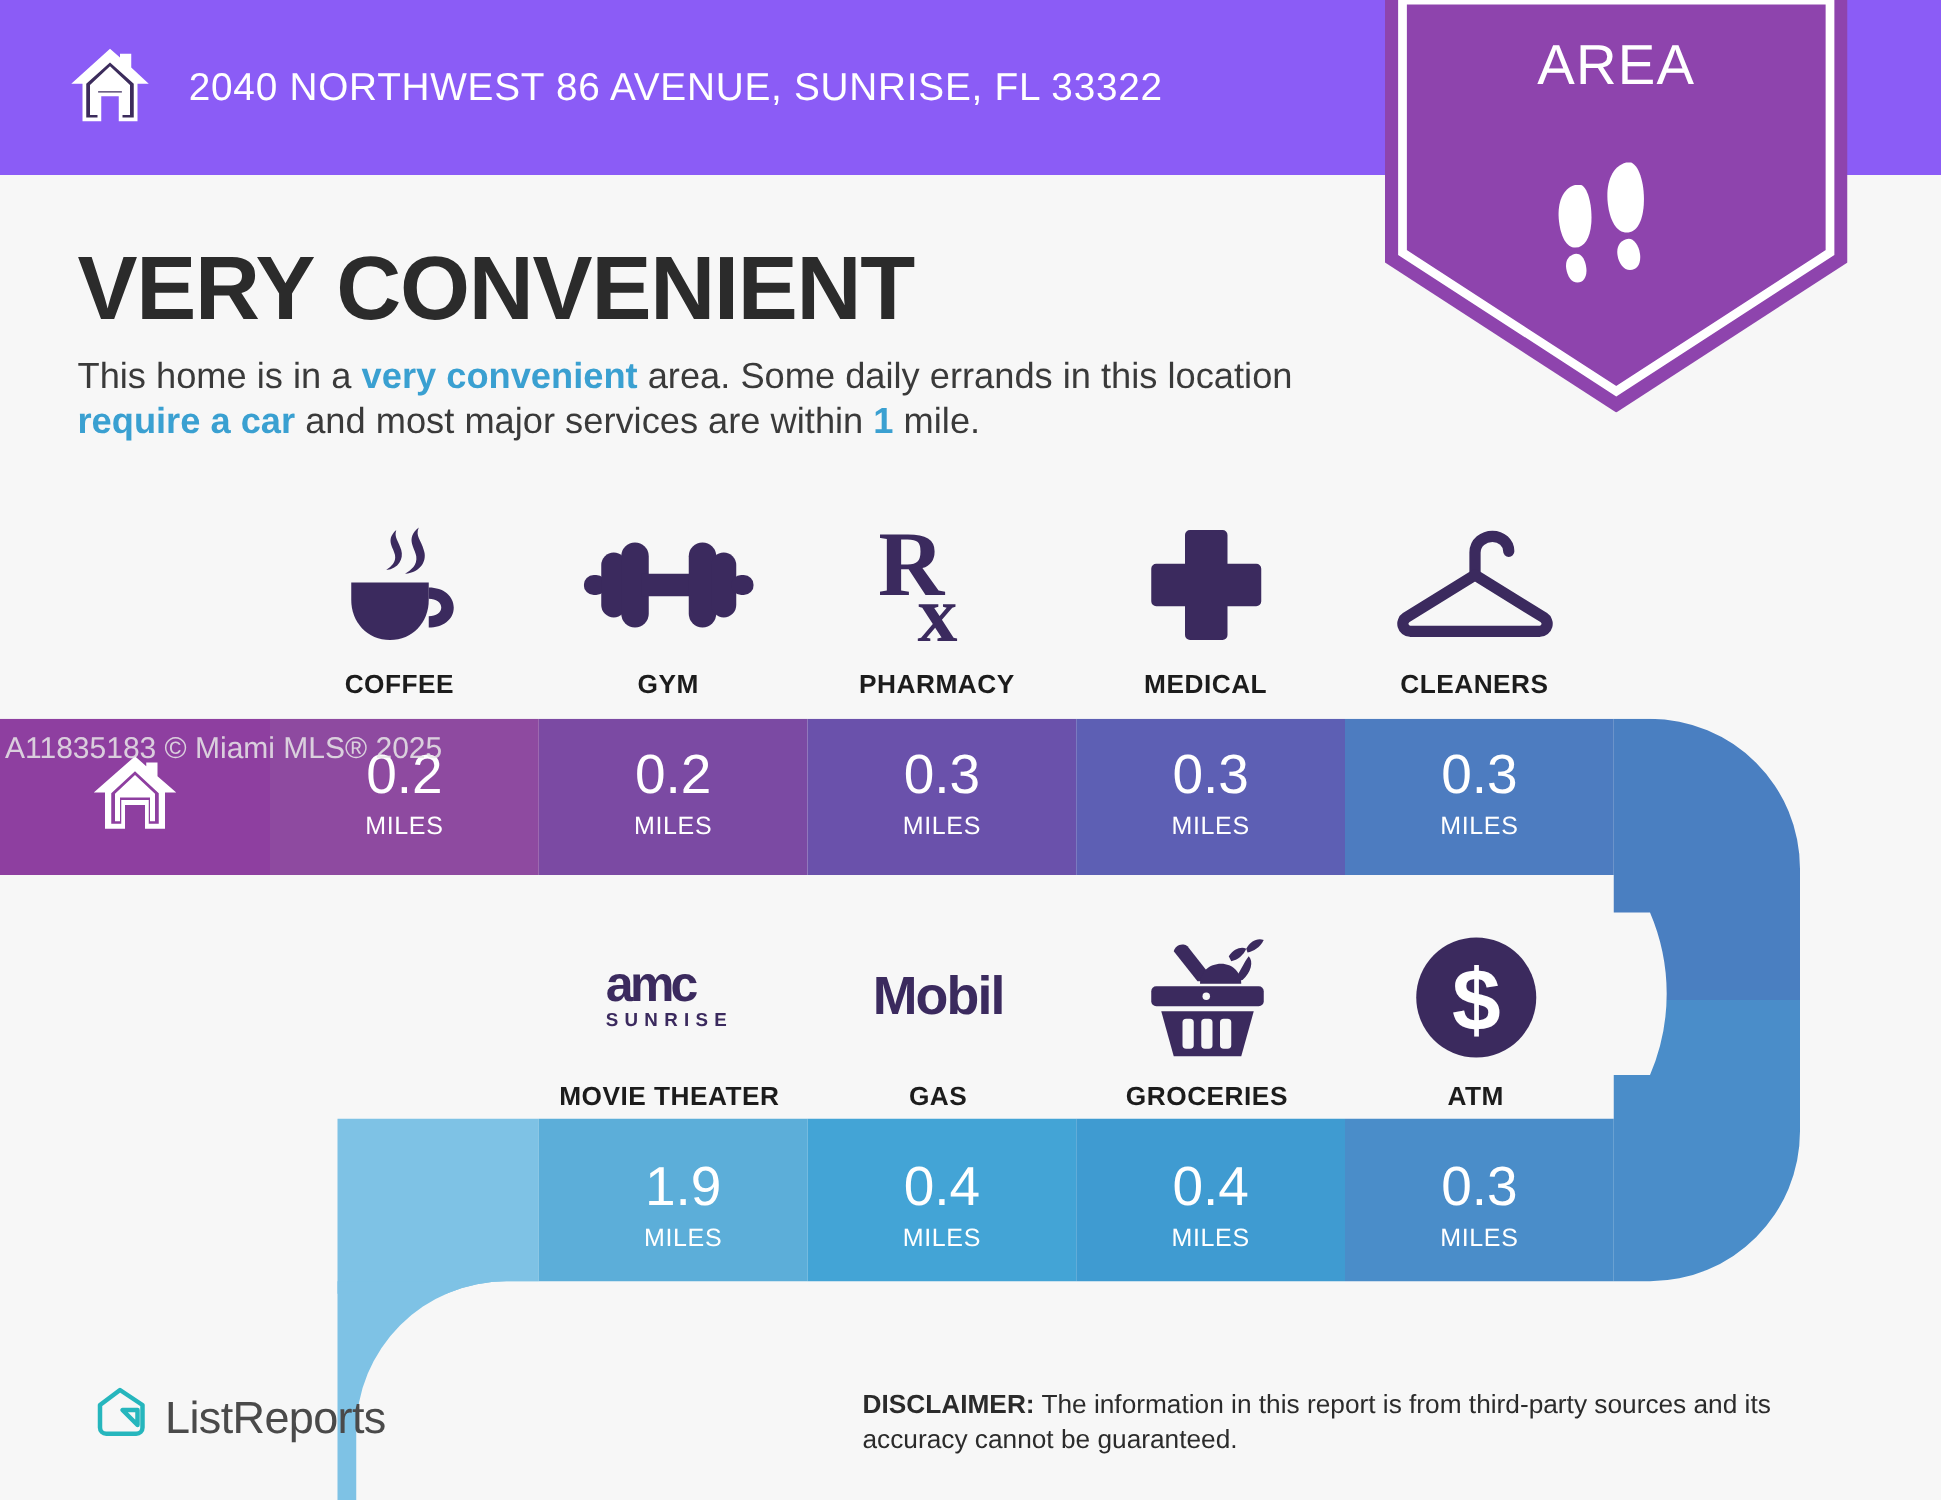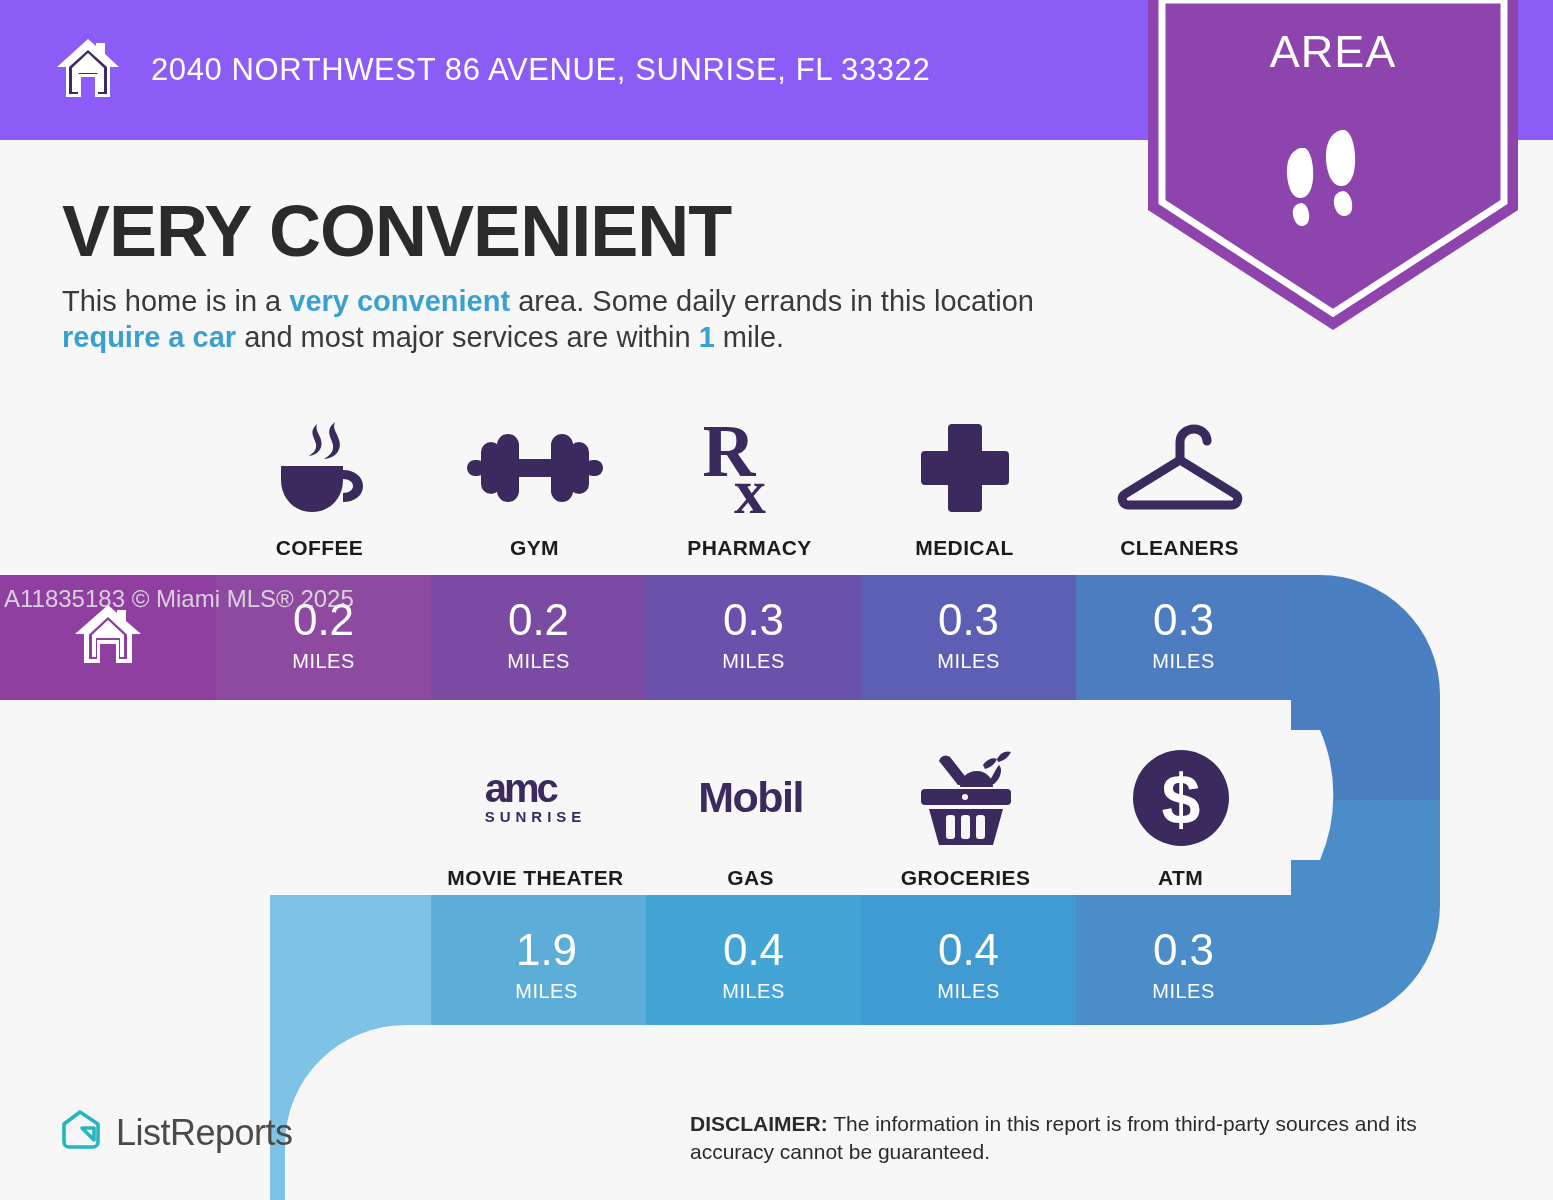--- a/index.html
+++ b/index.html
@@ -28,21 +28,21 @@
     font-size: 31px;
     letter-spacing: 0.6px;
     margin-left: 30px;
     white-space: nowrap;
     font-weight: 400;
   }
 
   
   .badge {
     position: absolute;
-    left: 1148px; top: 0;
+    left: 1108px; top: 0;
     width: 370px; height: 330px;
     z-index: 6;
   }
   .badge svg { display: block; }
   .badge-text {
     position: absolute;
     left: 0; top: 28px;
     width: 370px;
     text-align: center;
     color: #ffffff;
@@ -135,21 +135,21 @@
   }
   .seg .num { font-size: 44px; font-weight: 300; line-height: 1; }
   .seg .unit { font-size: 20px; font-weight: 400; margin-top: 8px; letter-spacing: 0.5px; }
 
   .seg-home { display: flex; align-items: center; justify-content: center; }
   .seg-home svg { width: 70px; height: 64px; }
 
   
   .footer-logo {
     position: absolute;
-    left: 58px; top: 1108px;
+    left: 74px; top: 1108px;
     display: flex;
     align-items: center;
     z-index: 5;
   }
   .footer-logo-text {
     font-size: 36px;
     color: #4a4a4a;
     margin-left: 12px;
     letter-spacing: -0.5px;
   }

